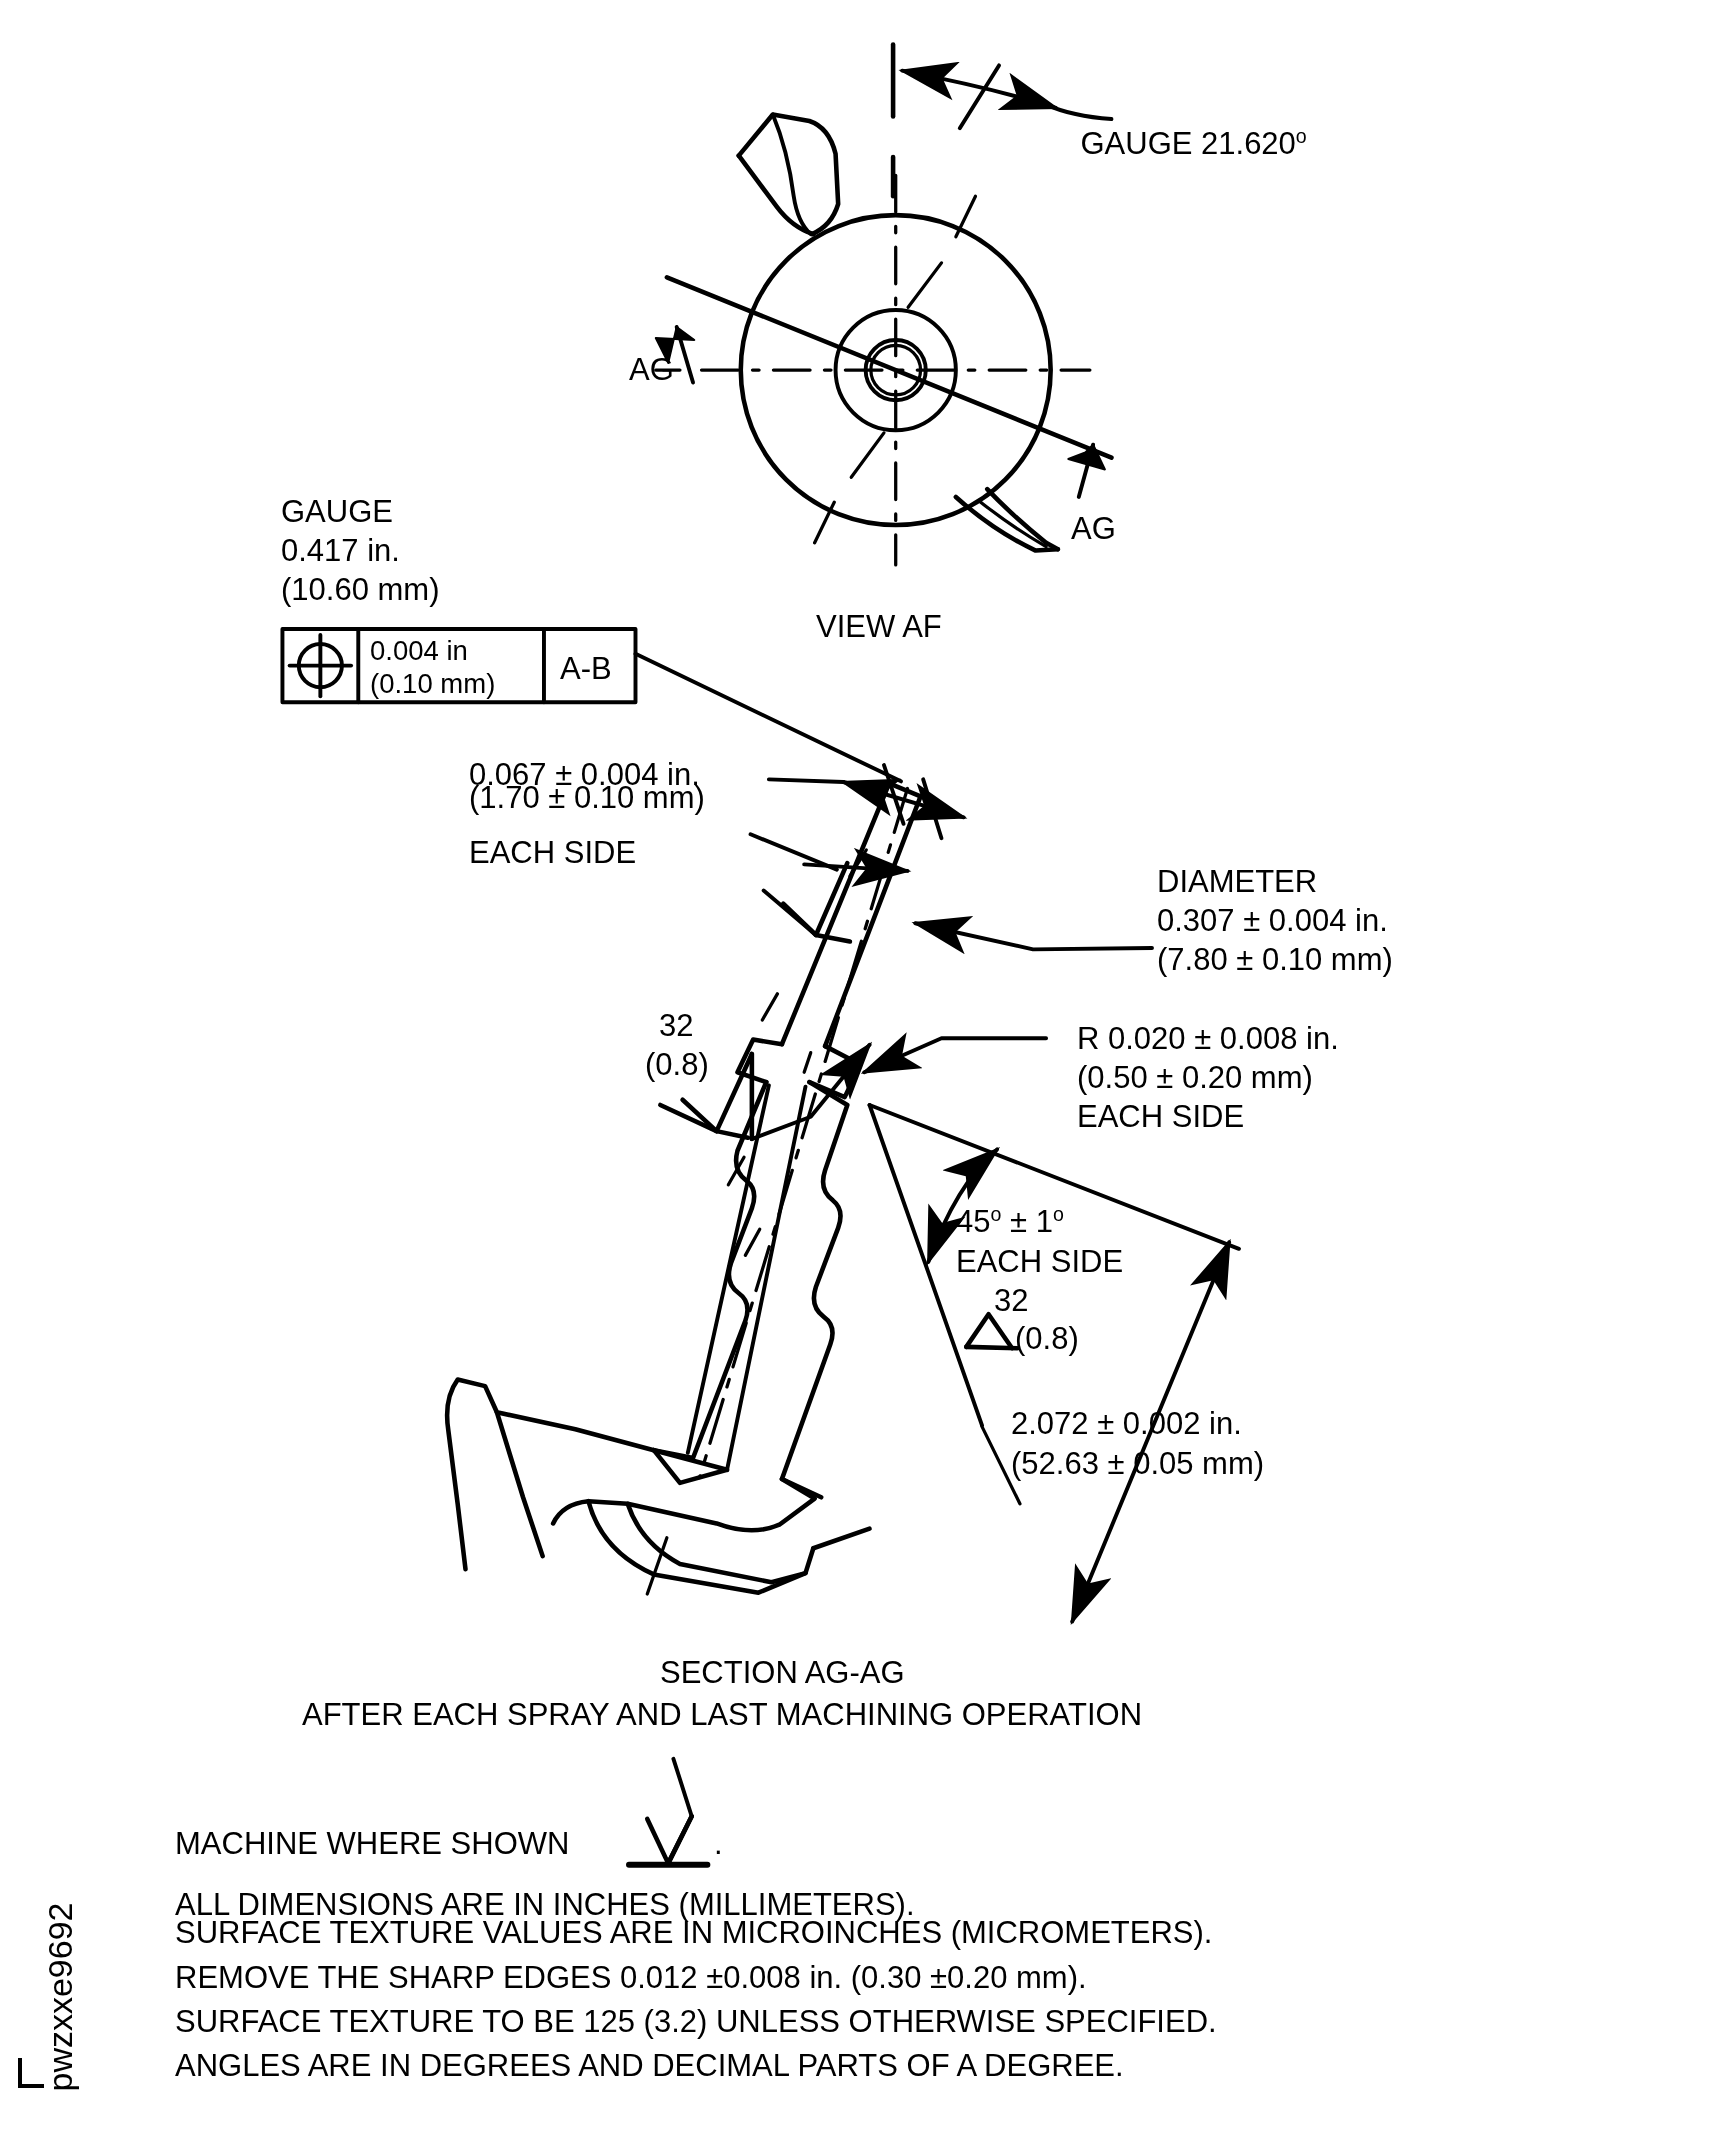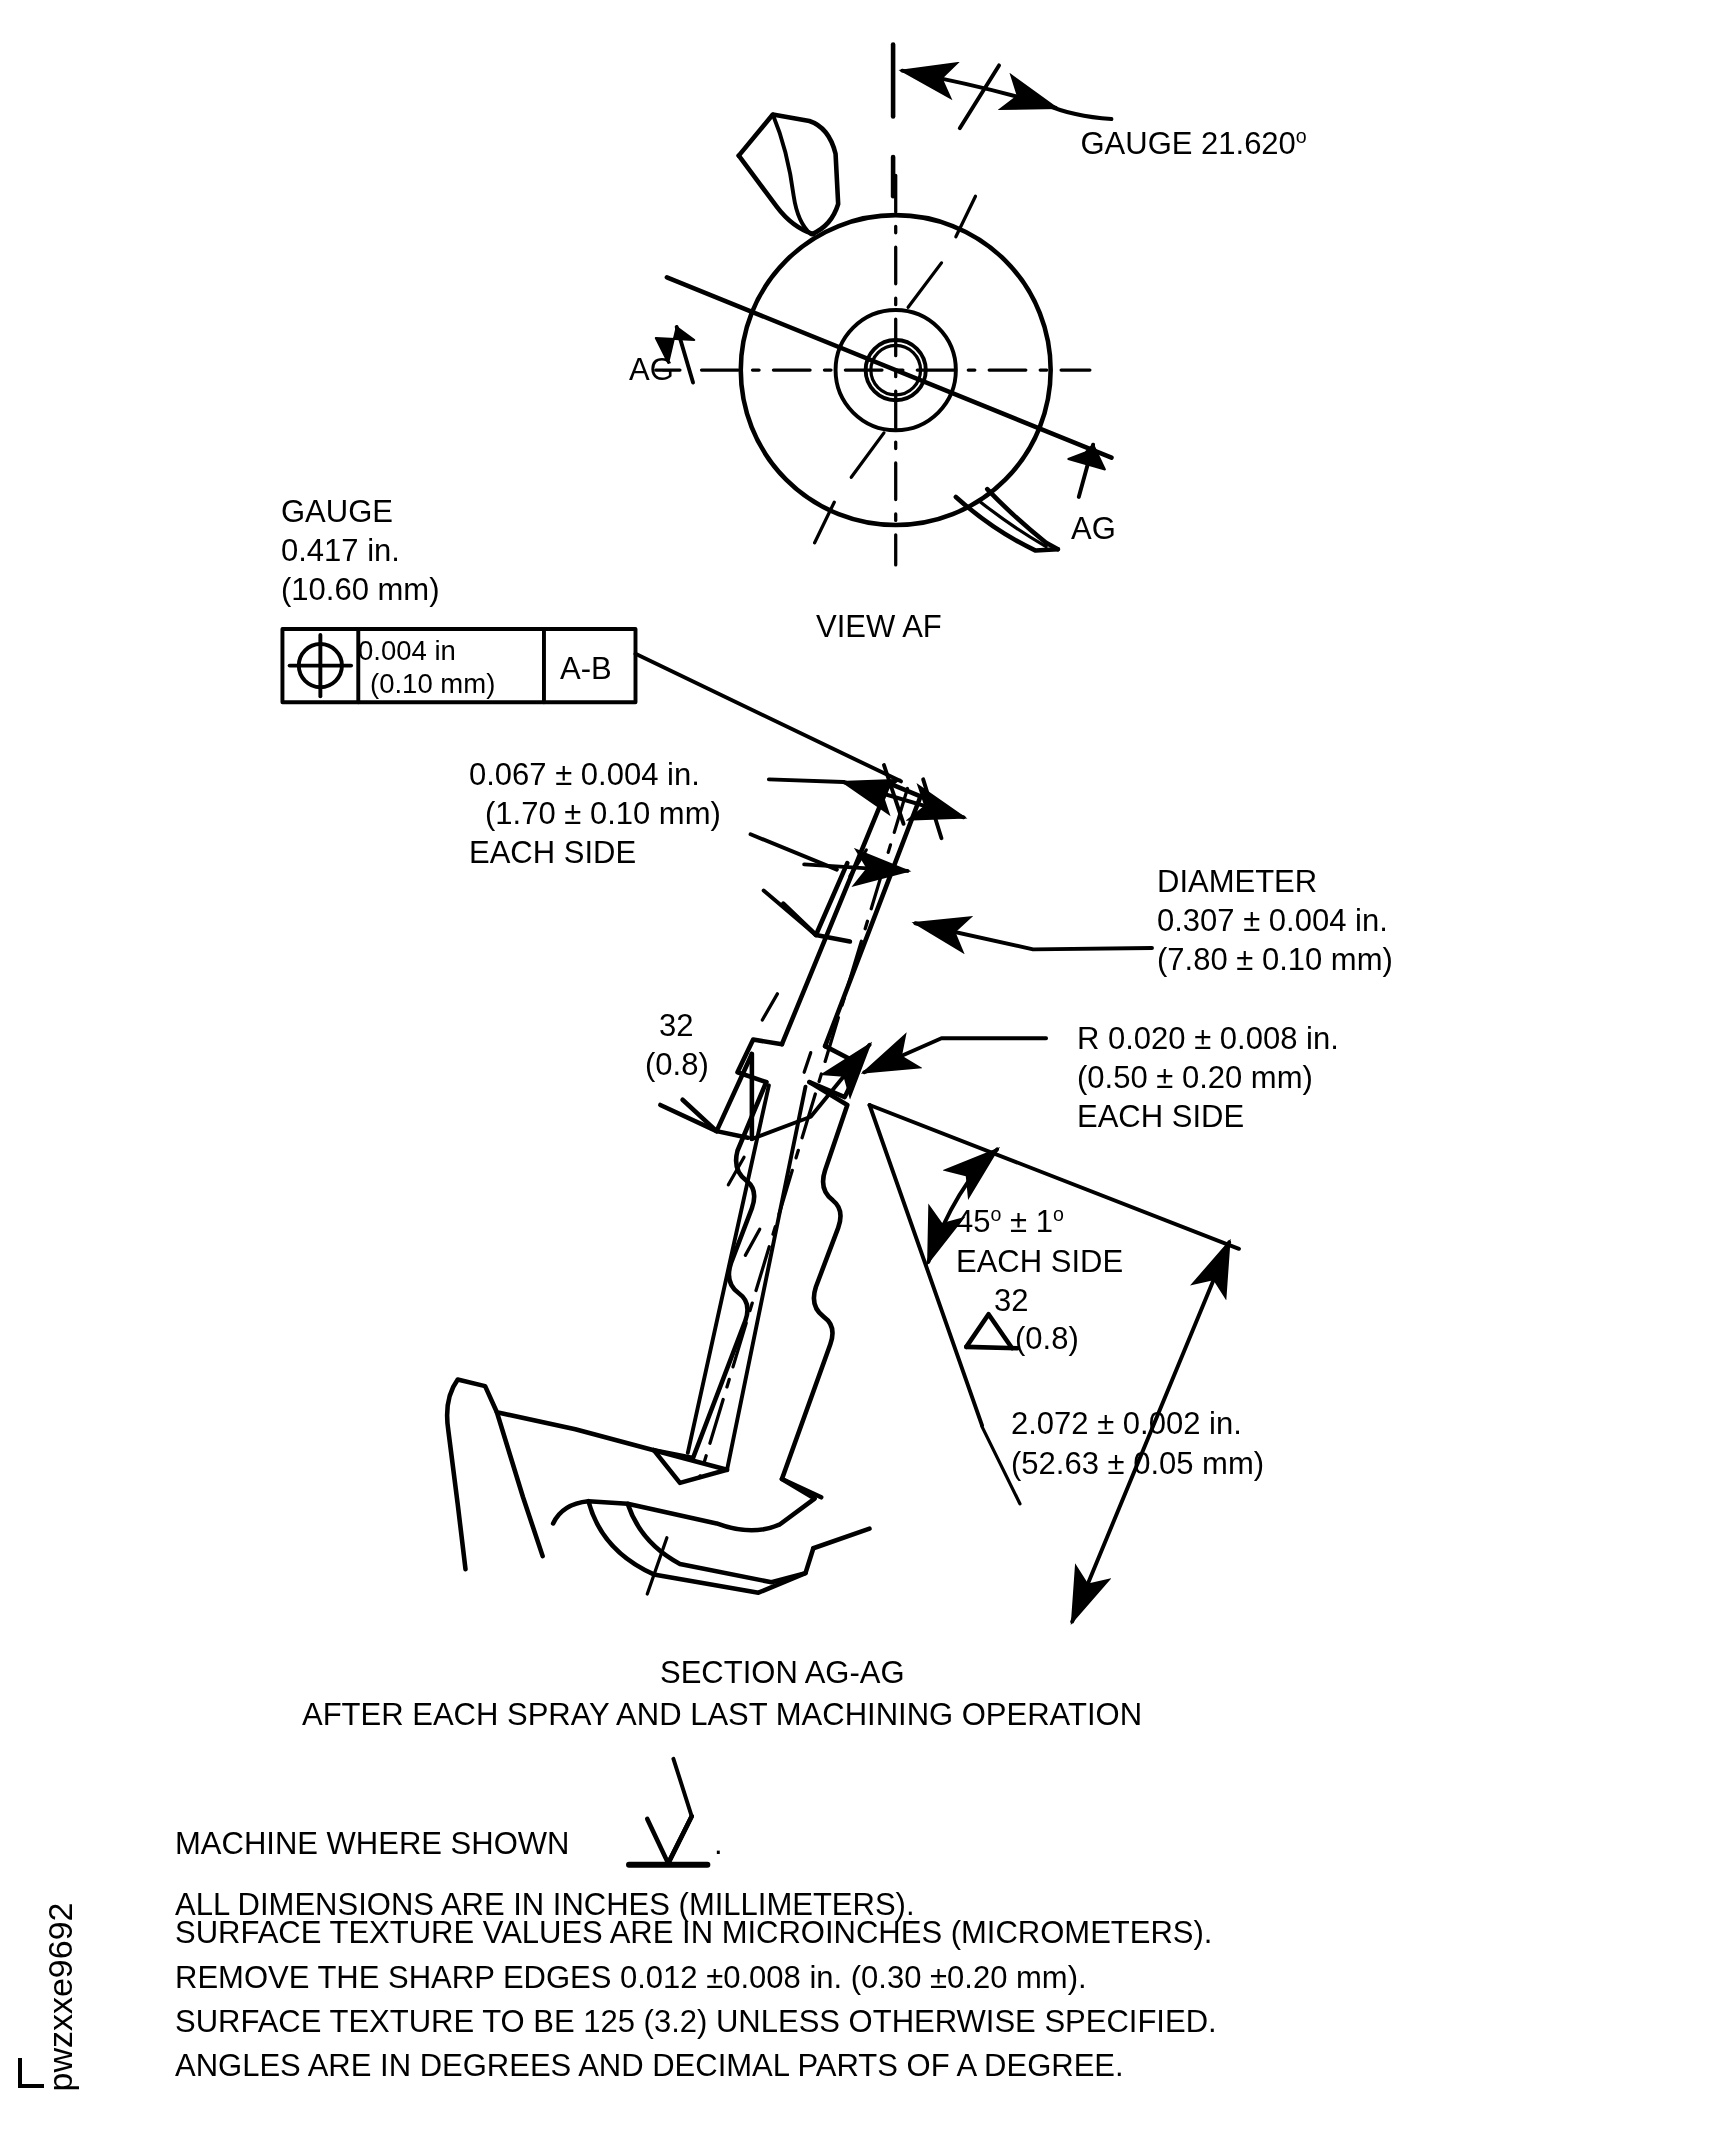--- a/index.html
+++ b/index.html
@@ -302,26 +302,26 @@
 
   <div class="txt t-label" style="left:629px; top:350px;">AG</div>
   <div class="txt t-label" style="left:1071px; top:509px;">AG</div>
 
   <div class="txt t-title" style="left:816px; top:607px;">VIEW AF</div>
 
   <div class="txt t-dim" style="left:281px; top:492px;">GAUGE</div>
   <div class="txt t-dim" style="left:281px; top:531px;">0.417 in.</div>
   <div class="txt t-dim" style="left:281px; top:570px;">(10.60 mm)</div>
 
-  <div class="txt t-small" style="left:358px; top:633px;">0.004 in</div>
+  <div class="txt t-small" style="left:370px; top:633px;">0.004 in</div>
   <div class="txt t-small" style="left:370px; top:666px;">(0.10 mm)</div>
   <div class="txt t-dim" style="left:560px; top:649px;">A-B</div>
 
   <div class="txt t-dim" style="left:469px; top:755px;">0.067 ± 0.004 in.</div>
-  <div class="txt t-dim" style="left:469px; top:794px;margin-left:16px;">(1.70 ± 0.10 mm)</div>
+  <div class="txt t-dim" style="left:469px; top:778px;">(1.70 ± 0.10 mm)</div>
   <div class="txt t-dim" style="left:469px; top:833px;">EACH SIDE</div>
 
   <div class="txt t-dim" style="left:1157px; top:862px;">DIAMETER</div>
   <div class="txt t-dim" style="left:1157px; top:901px;">0.307 ± 0.004 in.</div>
   <div class="txt t-dim" style="left:1157px; top:940px;">(7.80 ± 0.10 mm)</div>
 
   <div class="txt t-dim" style="left:1077px; top:1019px;">R 0.020 ± 0.008 in.</div>
   <div class="txt t-dim" style="left:1077px; top:1058px;">(0.50 ± 0.20 mm)</div>
   <div class="txt t-dim" style="left:1077px; top:1097px;">EACH SIDE</div>
 

